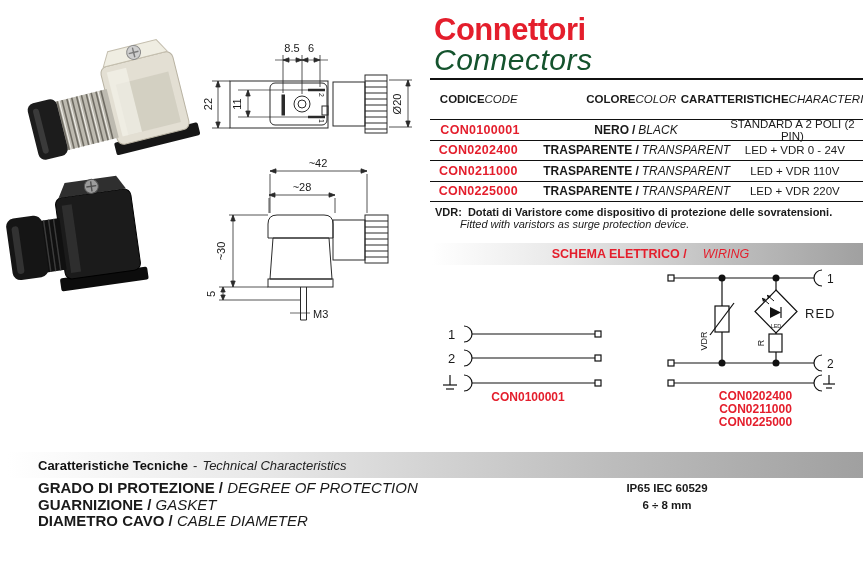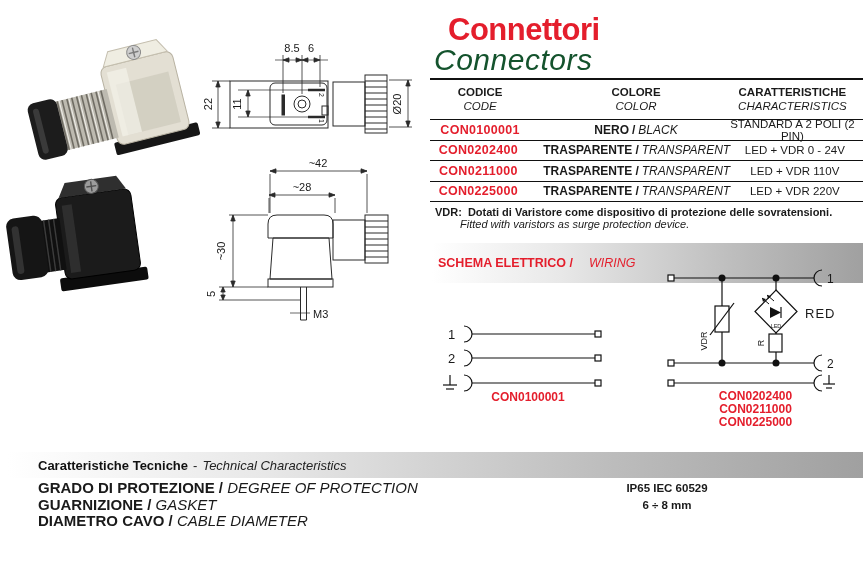--- a/index.html
+++ b/index.html
@@ -3,46 +3,46 @@
 <meta charset="utf-8">
 <style>
   html,body{margin:0;padding:0;background:#fff;}
   .page{position:relative;width:863px;height:568px;background:#ffffff;overflow:hidden;
         font-family:"Liberation Sans",sans-serif;color:#1a1a1a;}
   .abs{position:absolute;}
   .b{font-weight:bold;}
   .i{font-style:italic;}
 
   
-  .title-it{left:448px;top:12px;font-size:31px;font-weight:bold;color:#E41E2C;letter-spacing:-0.5px;text-align:right;}
+  .title-it{left:434px;top:12px;font-size:31px;font-weight:bold;color:#E41E2C;letter-spacing:-0.5px;text-align:right;}
   .title-en{left:434px;top:43px;font-size:30px;font-style:italic;color:#14532d;letter-spacing:0.5px;}
 
   
   .spec-table{left:430px;top:78px;width:433px;border-top:2px solid #111;}
   .trow{display:flex;border-bottom:1.5px solid #111;align-items:center;}
   .thead{height:39px;}
   .tr{height:19.5px;}
   .td{display:flex;align-items:center;justify-content:center;text-align:center;}
   .c1{width:105px;}.c2{width:180px;margin-left:20px;}.c3{width:148px;}
-  .th{flex-direction:column;line-height:13.5px;font-size:11.5px;}
+  .th{flex-direction:row;line-height:13.5px;font-size:11.5px;}
   .th .b{font-size:11.5px;}
   .code-cell{color:#E41E2C;font-weight:bold;font-size:12.5px;letter-spacing:0.3px;}
   .color-cell{font-size:12px;}
   .color-cell .sep{margin:0 3px;font-weight:bold;}
   .chars-cell{font-size:11.5px;}
 
   
   .vdr-note{left:435px;top:206px;font-size:11px;line-height:12px;width:430px;}
   .vdr-note .lbl{margin-right:6px;}
   .vdr-note .en-line{margin-left:25px;}
 
   
   .gbar{background:linear-gradient(90deg,#ffffff 0%,#e8e8e8 30%,#bdbdbd 70%,#a0a0a0 100%);
         display:flex;align-items:center;}
-  .schema-bar{left:432px;top:243px;width:431px;height:40px;padding-left:6px;box-sizing:border-box;}
+  .schema-bar{left:432px;top:243px;width:431px;height:22px;padding-left:6px;box-sizing:border-box;justify-content:center;}
   .schema-bar .t1{font-size:12.5px;font-weight:bold;color:#E41E2C;}
   .schema-bar .t2{font-size:12.5px;font-style:italic;color:#E41E2C;margin-left:16px;}
   .tech-bar{left:8px;top:452px;width:855px;height:26px;padding-left:30px;box-sizing:border-box;}
   .tech-bar .t1{font-size:13px;font-weight:bold;color:#111;}
   .tech-bar .dash{margin:0 5px;font-size:13px;}
   .tech-bar .t2{font-size:13px;font-style:italic;color:#222;}
 
   
   .tech-labels{left:38px;top:480px;font-size:15px;line-height:16.5px;}
   .tech-values{left:470px;top:480px;width:394px;text-align:center;font-size:11.5px;line-height:16.5px;}

